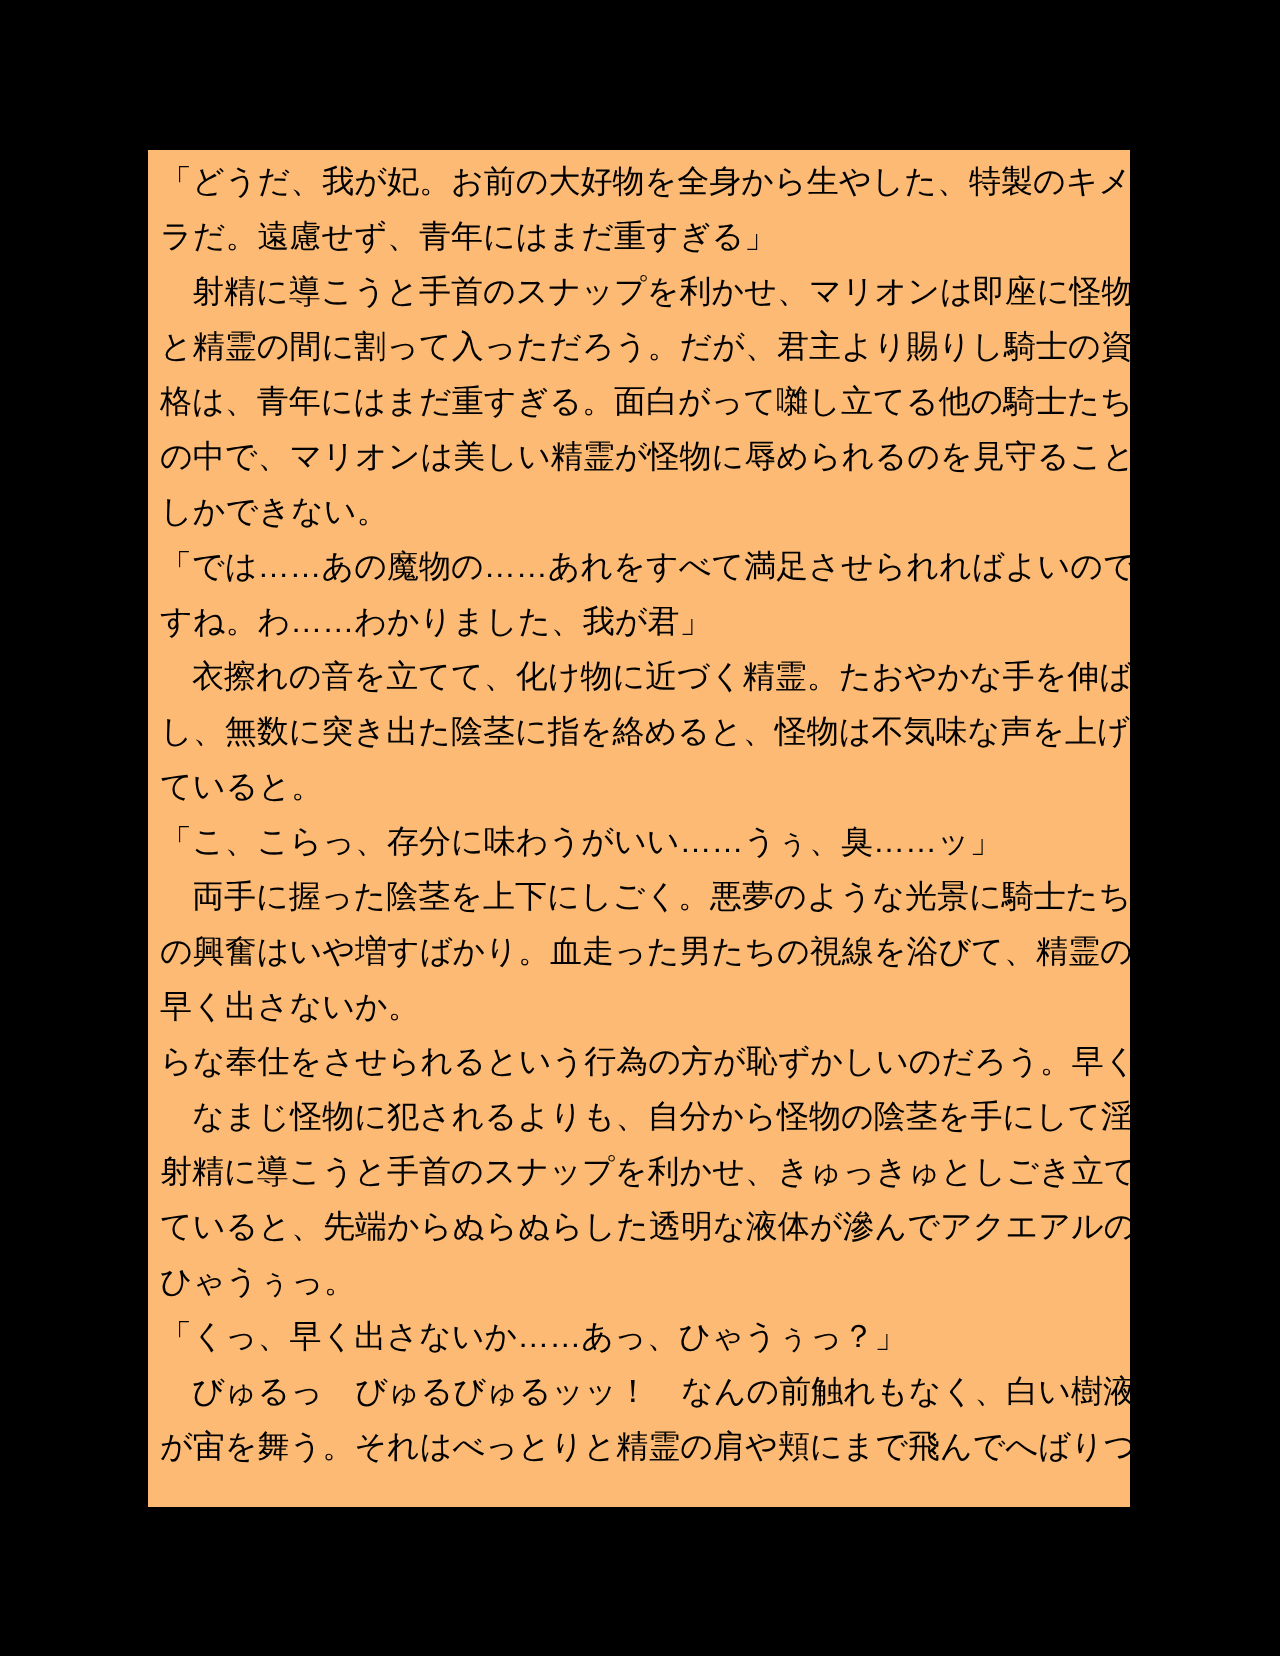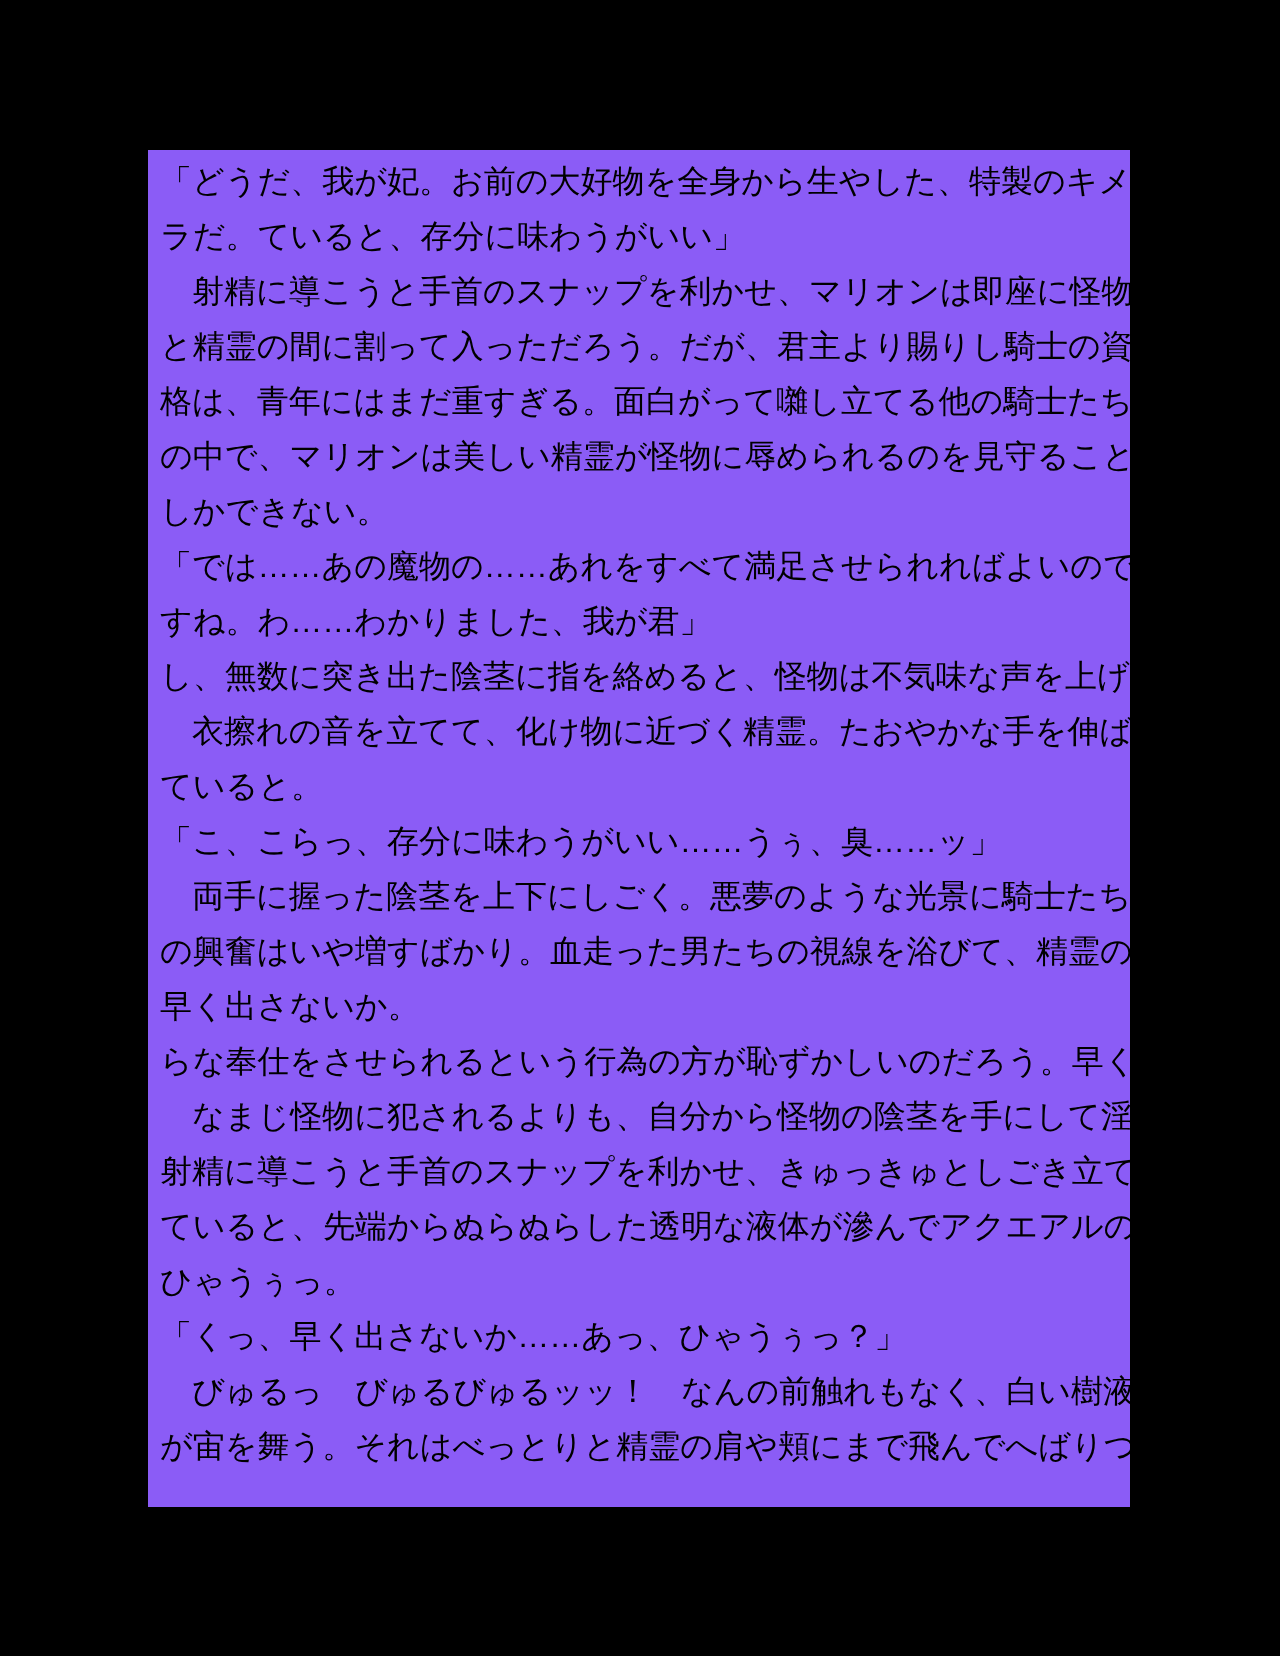--- a/index.html
+++ b/index.html
@@ -32,33 +32,33 @@
     letter-spacing: 0;
   }
   .line {
     white-space: pre;
     height: 55px;
   }
 </style>
 </head>
 <body style="background: rgb(0, 0, 0);">
 
-<div class="paper" style="background: #8b5cf6;">
+<div class="paper" style="background: #fdba74;">
   <div class="text-block" style="color: rgb(0, 0, 0);">
     <div class="line">「どうだ、我が妃。お前の大好物を全身から生やした、特製のキメ</div>
-    <div class="line">ラだ。ていると、存分に味わうがいい」</div>
+    <div class="line">ラだ。遠慮せず、青年にはまだ重すぎる」</div>
     <div class="line">　射精に導こうと手首のスナップを利かせ、マリオンは即座に怪物</div>
     <div class="line">と精霊の間に割って入っただろう。だが、君主より賜りし騎士の資</div>
     <div class="line">格は、青年にはまだ重すぎる。面白がって囃し立てる他の騎士たち</div>
     <div class="line">の中で、マリオンは美しい精霊が怪物に辱められるのを見守ること</div>
     <div class="line">しかできない。</div>
     <div class="line">「では……あの魔物の……あれをすべて満足させられればよいので</div>
     <div class="line">すね。わ……わかりました、我が君」</div>
+    <div class="line">　衣擦れの音を立てて、化け物に近づく精霊。たおやかな手を伸ば</div>
     <div class="line">し、無数に突き出た陰茎に指を絡めると、怪物は不気味な声を上げ</div>
-    <div class="line">　衣擦れの音を立てて、化け物に近づく精霊。たおやかな手を伸ば</div>
     <div class="line">ていると。</div>
     <div class="line">「こ、こらっ、存分に味わうがいい……うぅ、臭……ッ」</div>
     <div class="line">　両手に握った陰茎を上下にしごく。悪夢のような光景に騎士たち</div>
     <div class="line">の興奮はいや増すばかり。血走った男たちの視線を浴びて、精霊の</div>
     <div class="line">早く出さないか。</div>
     <div class="line">らな奉仕をさせられるという行為の方が恥ずかしいのだろう。早く</div>
     <div class="line">　なまじ怪物に犯されるよりも、自分から怪物の陰茎を手にして淫</div>
     <div class="line">射精に導こうと手首のスナップを利かせ、きゅっきゅとしごき立て</div>
     <div class="line">ていると、先端からぬらぬらした透明な液体が滲んでアクエアルの</div>
     <div class="line">ひゃうぅっ。</div>

